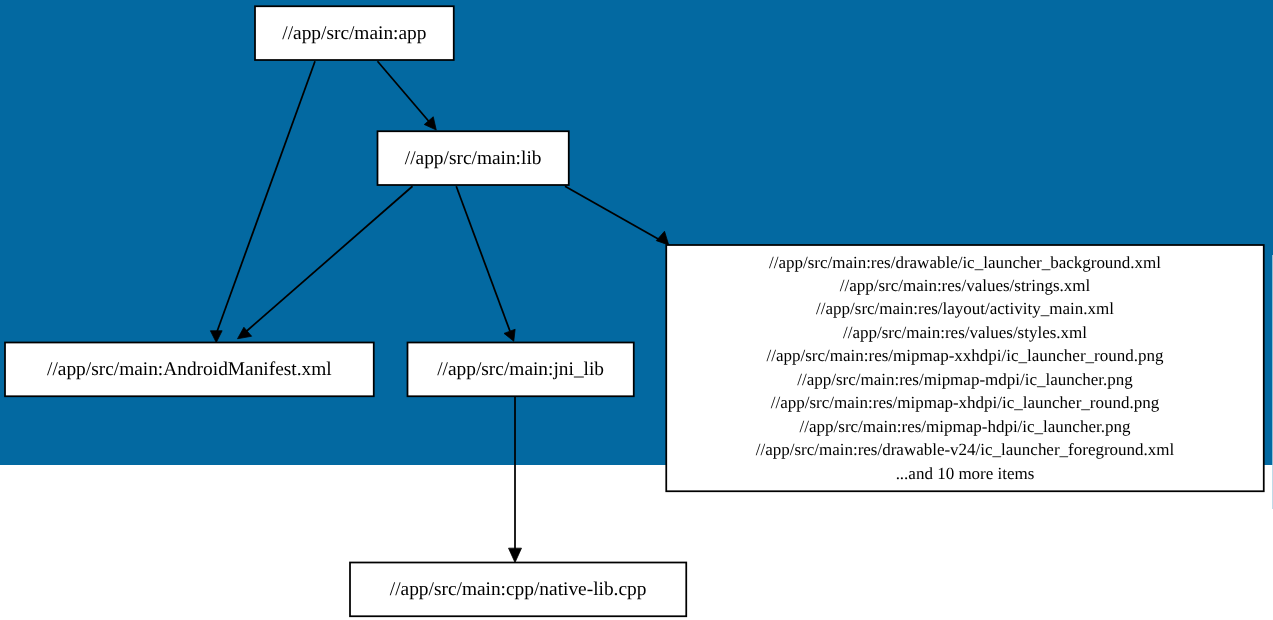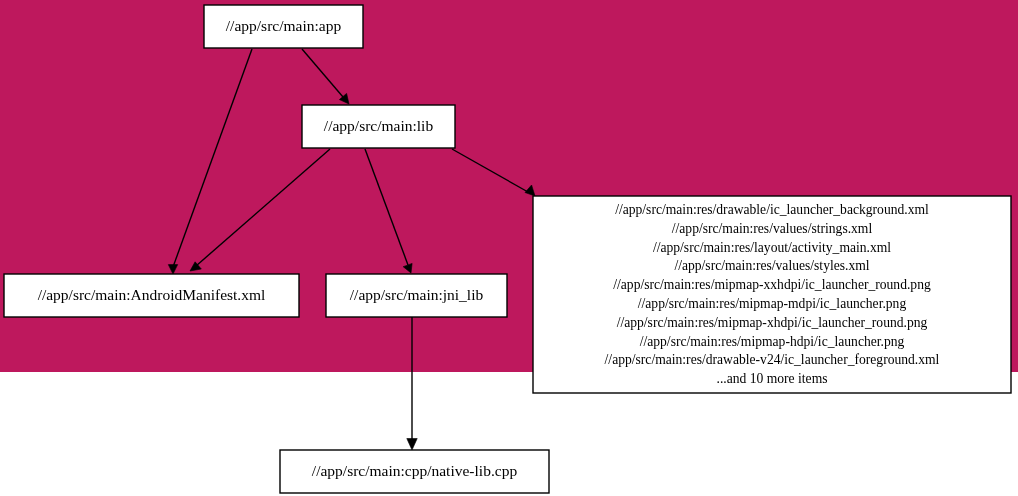--- a/index.html
+++ b/index.html
@@ -10,21 +10,21 @@
   body {
     width: 1018px;
     height: 496px;
     overflow: hidden;
     font-family: "Liberation Serif", "DejaVu Serif", serif;
   }
   #graph-root {
     position: relative;
     width: 1018px;
     height: 372px;
-    background: #be185d;
+    background: #0369a1;
   }
   svg.graph-canvas {
     position: absolute;
     top: 0;
     left: 0;
     width: 1018px;
     height: 496px;
     display: block;
   }
   .node-box {

